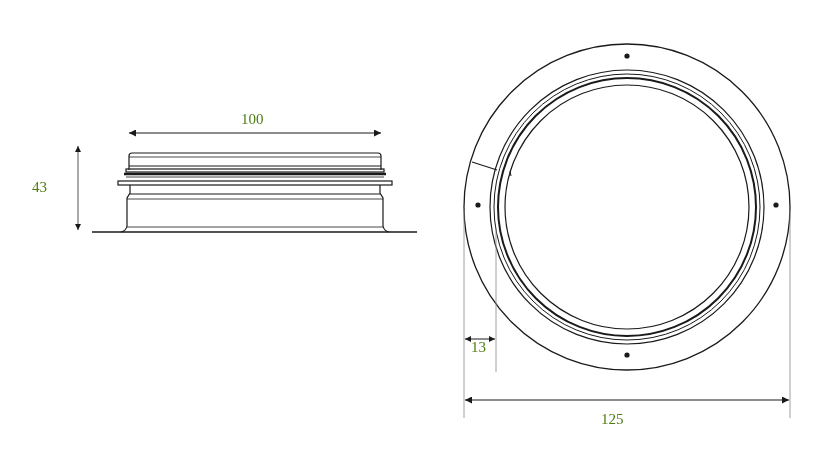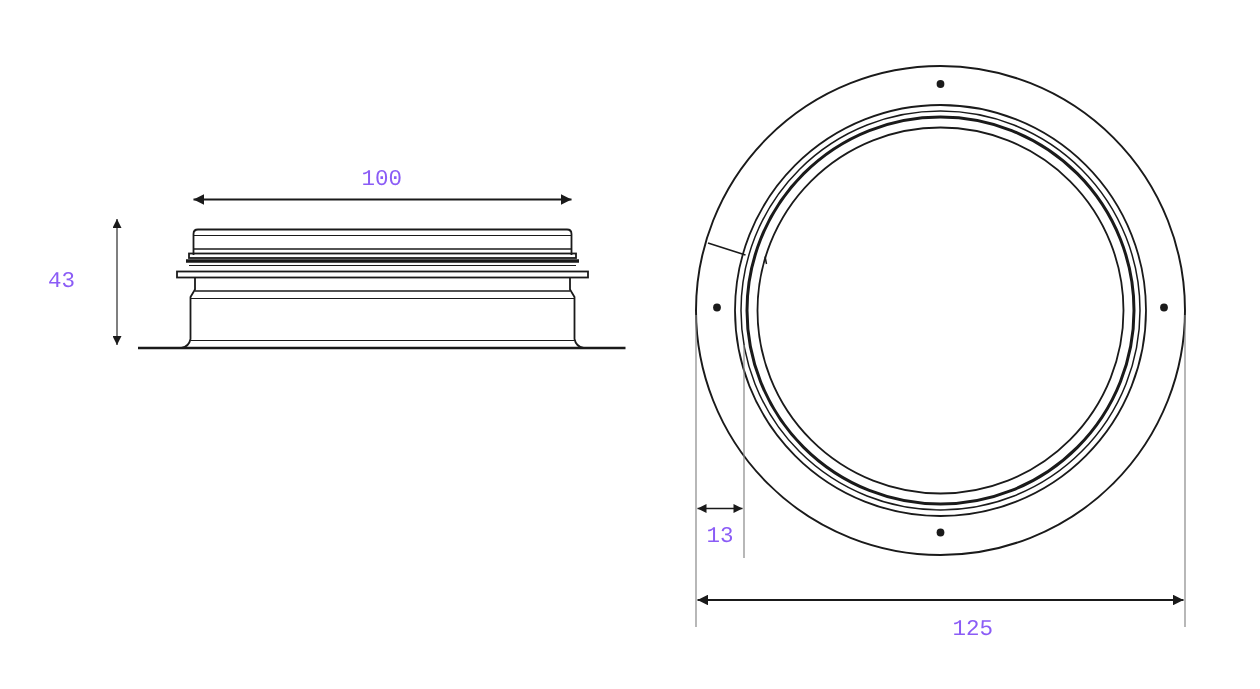--- a/index.html
+++ b/index.html
@@ -1,22 +1,22 @@
 <!DOCTYPE html>
 <html><head>
 <meta charset="utf-8">
 <style>
   html, body { margin: 0; padding: 0; background: #ffffff; }
   body { width: 840px; height: 459px; overflow: hidden; position: relative; }
   .drawing { position: absolute; left: 0; top: 0; width: 840px; height: 459px; }
   .dim-label {
     position: absolute;
-    font-family: Liberation Mono, monospace;
+    font-family: Liberation Serif, serif;
     font-size: 15px;
-    color: #8b5cf6;
+    color: #4d7c0f;
     line-height: 1;
     white-space: nowrap;
   }
 </style>
 </head>
 <body>
 
 <svg class="drawing" viewBox="0 0 840 459" xmlns="http://www.w3.org/2000/svg">
   <defs>
     <marker id="arr" viewBox="0 0 10 10" refX="10" refY="5" markerWidth="10" markerHeight="7" orient="auto-start-reverse" markerUnits="userSpaceOnUse">
@@ -73,14 +73,14 @@
     <line x1="496" y1="230" x2="496" y2="372" stroke="#888" stroke-width="0.8"></line>
 
     <line x1="465" y1="339" x2="495" y2="339" stroke-width="1" marker-start="url(#arrs)" marker-end="url(#arrs)"></line>
 
     <line x1="465" y1="400" x2="789" y2="400" stroke-width="1.2" marker-start="url(#arr)" marker-end="url(#arr)"></line>
   </g>
 </svg>
 
 <div class="dim-label" style="left:241px; top:112px;">100</div>
 <div class="dim-label" style="left:32px; top:180px;">43</div>
-<div class="dim-label" style="left:471px; top:350px;">13</div>
-<div class="dim-label" style="left:635px; top:412px;">125</div>
+<div class="dim-label" style="left:471px; top:340px;">13</div>
+<div class="dim-label" style="left:601px; top:412px;">125</div>
 
 </body></html>

